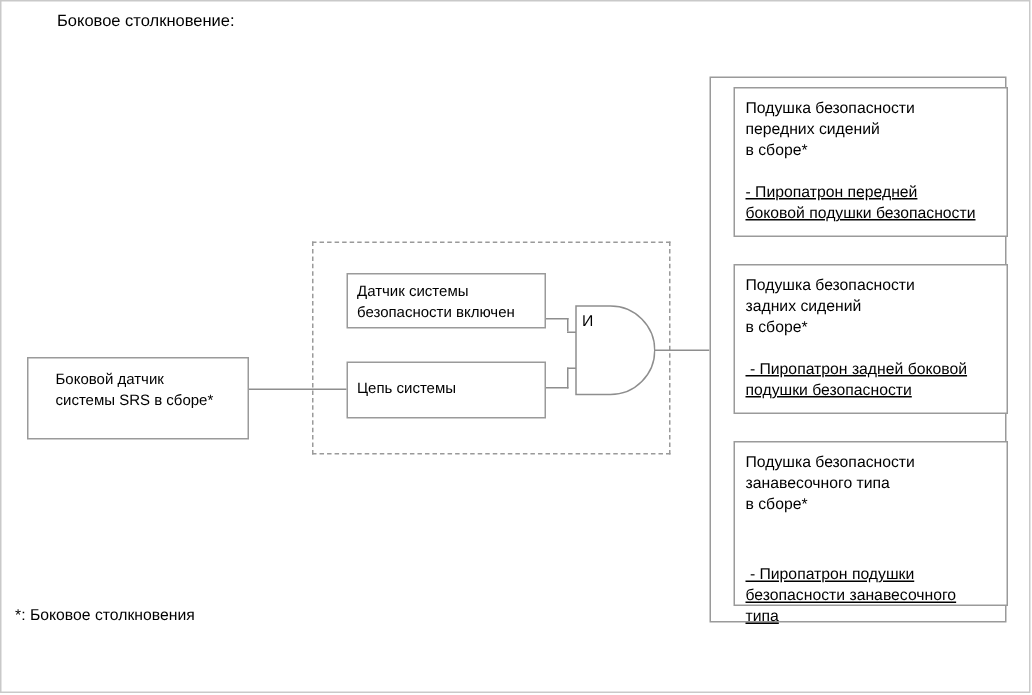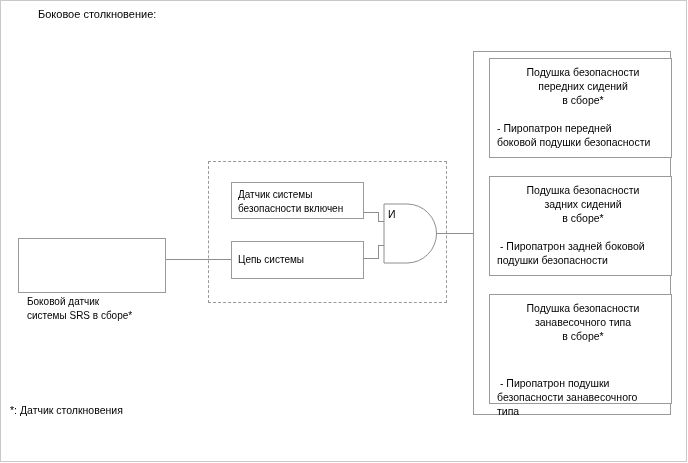--- a/index.html
+++ b/index.html
@@ -91,40 +91,40 @@
   .gate-label {
     position: absolute;
     font-size: 10.5px;
     line-height: 12px;
   }
   .out-title {
     position: absolute;
     font-size: 10.5px;
     line-height: 14px;
     white-space: pre;
-    text-align: center;
   }
   .out-item {
     position: absolute;
     font-size: 10.5px;
     line-height: 14px;
     white-space: pre;
+    text-decoration: underline;
   }
 </style>
 </head>
 <body>
 
 <div id="diagram">
 
   <div class="page-border"></div>
 
   <div class="title">Боковое столкновение:</div>
 
   <div class="box" style="left:18px; top:238px; width:148px; height:55px;"></div>
-  <div class="box-text" style="left:27px; top:247px; width:134px;margin-top:48px;">Боковой датчик
+  <div class="box-text" style="left:37px; top:247px; width:134px;">Боковой датчик
 системы SRS в сборе*</div>
 
   <div class="wire wire-h" style="left:166px; top:259px; width:66px;"></div>
 
   <div class="dashed-box" style="left:208px; top:161px; width:239px; height:142px;"></div>
 
   <div class="box" style="left:231px; top:182px; width:133px; height:37px;"></div>
   <div class="box-text" style="left:238px; top:188px; width:126px;">Датчик системы
 безопасности включен</div>
 
@@ -166,15 +166,15 @@
 подушки безопасности</div>
 
   <div class="box" style="left:489px; top:294px; width:183px; height:110px;"></div>
   <div class="out-title" style="left:497px; top:301px; width:172px;">Подушка безопасности
 занавесочного типа
 в сборе*</div>
   <div class="out-item" style="left:497px; top:376px; width:172px;"> - Пиропатрон подушки
 безопасности занавесочного
 типа</div>
 
-  <div class="footnote">*: Датчик столкновения</div>
+  <div class="footnote">*: Боковое столкновения</div>
 
 </div>
 
 </body></html>

